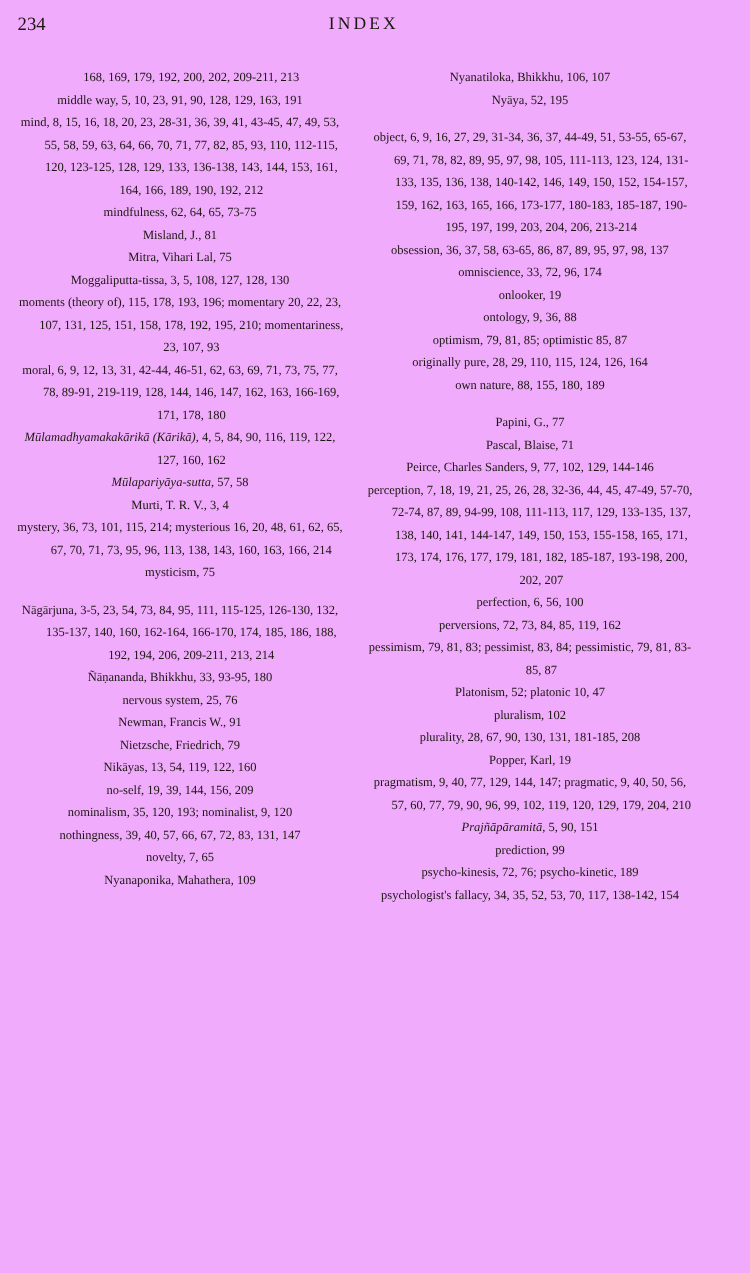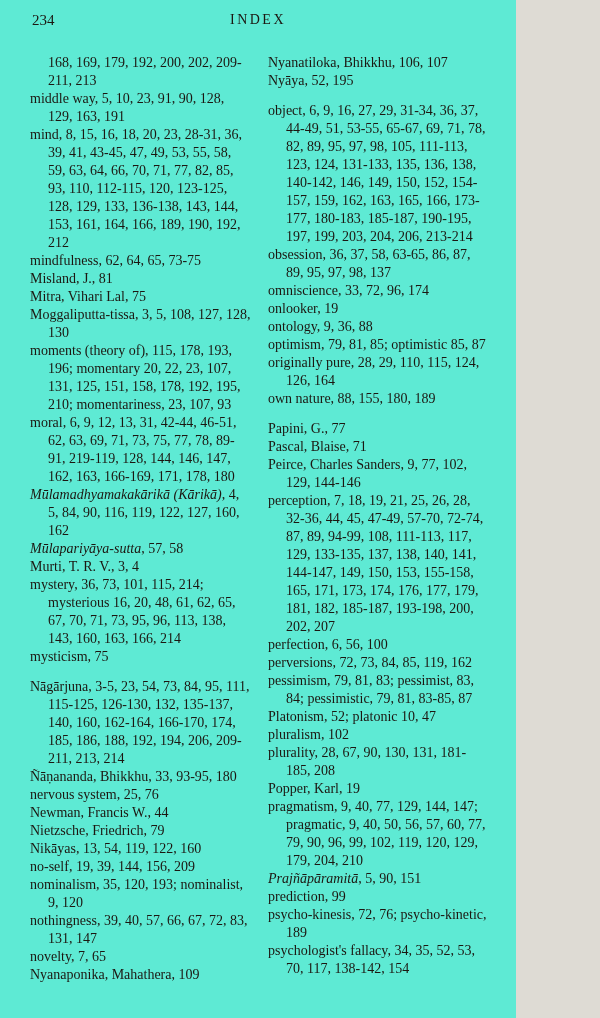--- a/index.html
+++ b/index.html
@@ -4,25 +4,25 @@
 <style>
   * { box-sizing: border-box; }
   html, body { margin: 0; padding: 0; }
   body {
     width: 600px;
     height: 1018px;
     background: #dedbd4;
     font-family: "Liberation Serif", "DejaVu Serif", serif;
   }
   .page {
-    width: 516px;
+    width: 600px;
     height: 1018px;
-    background: #5eead4;
+    background: #f0abfc;
     color: #1c1711;
-    padding: 12px 26px 8px 30px;
+    padding: 12px 26px 8px 12px;
     position: relative;
     overflow: hidden;
   }
   .header {
     position: relative;
     height: 26px;
     margin-bottom: 16px;
   }
   .page-number {
     position: absolute;
@@ -38,22 +38,23 @@
     text-align: center;
     font-size: 14px;
     letter-spacing: 2.5px;
   }
   .columns {
     display: flex;
     gap: 16px;
   }
   .col {
     width: 264px;
-    font-size: 14px;
+    font-size: 10px;
     line-height: 18px;
+    text-align: center;
   }
   .entry {
     padding-left: 18px;
     text-indent: -18px;
   }
   .entry.cont {
     text-indent: 0;
   }
   .entry.gap {
     margin-top: 12px;
@@ -82,21 +83,21 @@
         <div class="entry"><span>moments (theory of), 115, 178, 193, 196; momentary 20, 22, 23, 107, 131, 125, 151, 158, 178, 192, 195, 210; momentariness, 23, 107, 93</span></div>
         <div class="entry"><span>moral, 6, 9, 12, 13, 31, 42-44, 46-51, 62, 63, 69, 71, 73, 75, 77, 78, 89-91, 219-119, 128, 144, 146, 147, 162, 163, 166-169, 171, 178, 180</span></div>
         <div class="entry"><span class="term italic">Mūlamadhyamakakārikā (Kārikā)</span><span>, 4, 5, 84, 90, 116, 119, 122, 127, 160, 162</span></div>
         <div class="entry"><span class="term italic">Mūlapariyāya-sutta</span><span>, 57, 58</span></div>
         <div class="entry"><span>Murti, T. R. V., 3, 4</span></div>
         <div class="entry"><span>mystery, 36, 73, 101, 115, 214; mysterious 16, 20, 48, 61, 62, 65, 67, 70, 71, 73, 95, 96, 113, 138, 143, 160, 163, 166, 214</span></div>
         <div class="entry"><span>mysticism, 75</span></div>
         <div class="entry gap"><span>Nāgārjuna, 3-5, 23, 54, 73, 84, 95, 111, 115-125, 126-130, 132, 135-137, 140, 160, 162-164, 166-170, 174, 185, 186, 188, 192, 194, 206, 209-211, 213, 214</span></div>
         <div class="entry"><span>Ñāṇananda, Bhikkhu, 33, 93-95, 180</span></div>
         <div class="entry"><span>nervous system, 25, 76</span></div>
-        <div class="entry"><span>Newman, Francis W., 44</span></div>
+        <div class="entry"><span>Newman, Francis W., 91</span></div>
         <div class="entry"><span>Nietzsche, Friedrich, 79</span></div>
         <div class="entry"><span>Nikāyas, 13, 54, 119, 122, 160</span></div>
         <div class="entry"><span>no-self, 19, 39, 144, 156, 209</span></div>
         <div class="entry"><span>nominalism, 35, 120, 193; nominalist, 9, 120</span></div>
         <div class="entry"><span>nothingness, 39, 40, 57, 66, 67, 72, 83, 131, 147</span></div>
         <div class="entry"><span>novelty, 7, 65</span></div>
         <div class="entry"><span>Nyanaponika, Mahathera, 109</span></div>
       </div>
     <div class="col" id="col-right">
         <div class="entry"><span>Nyanatiloka, Bhikkhu, 106, 107</span></div>

